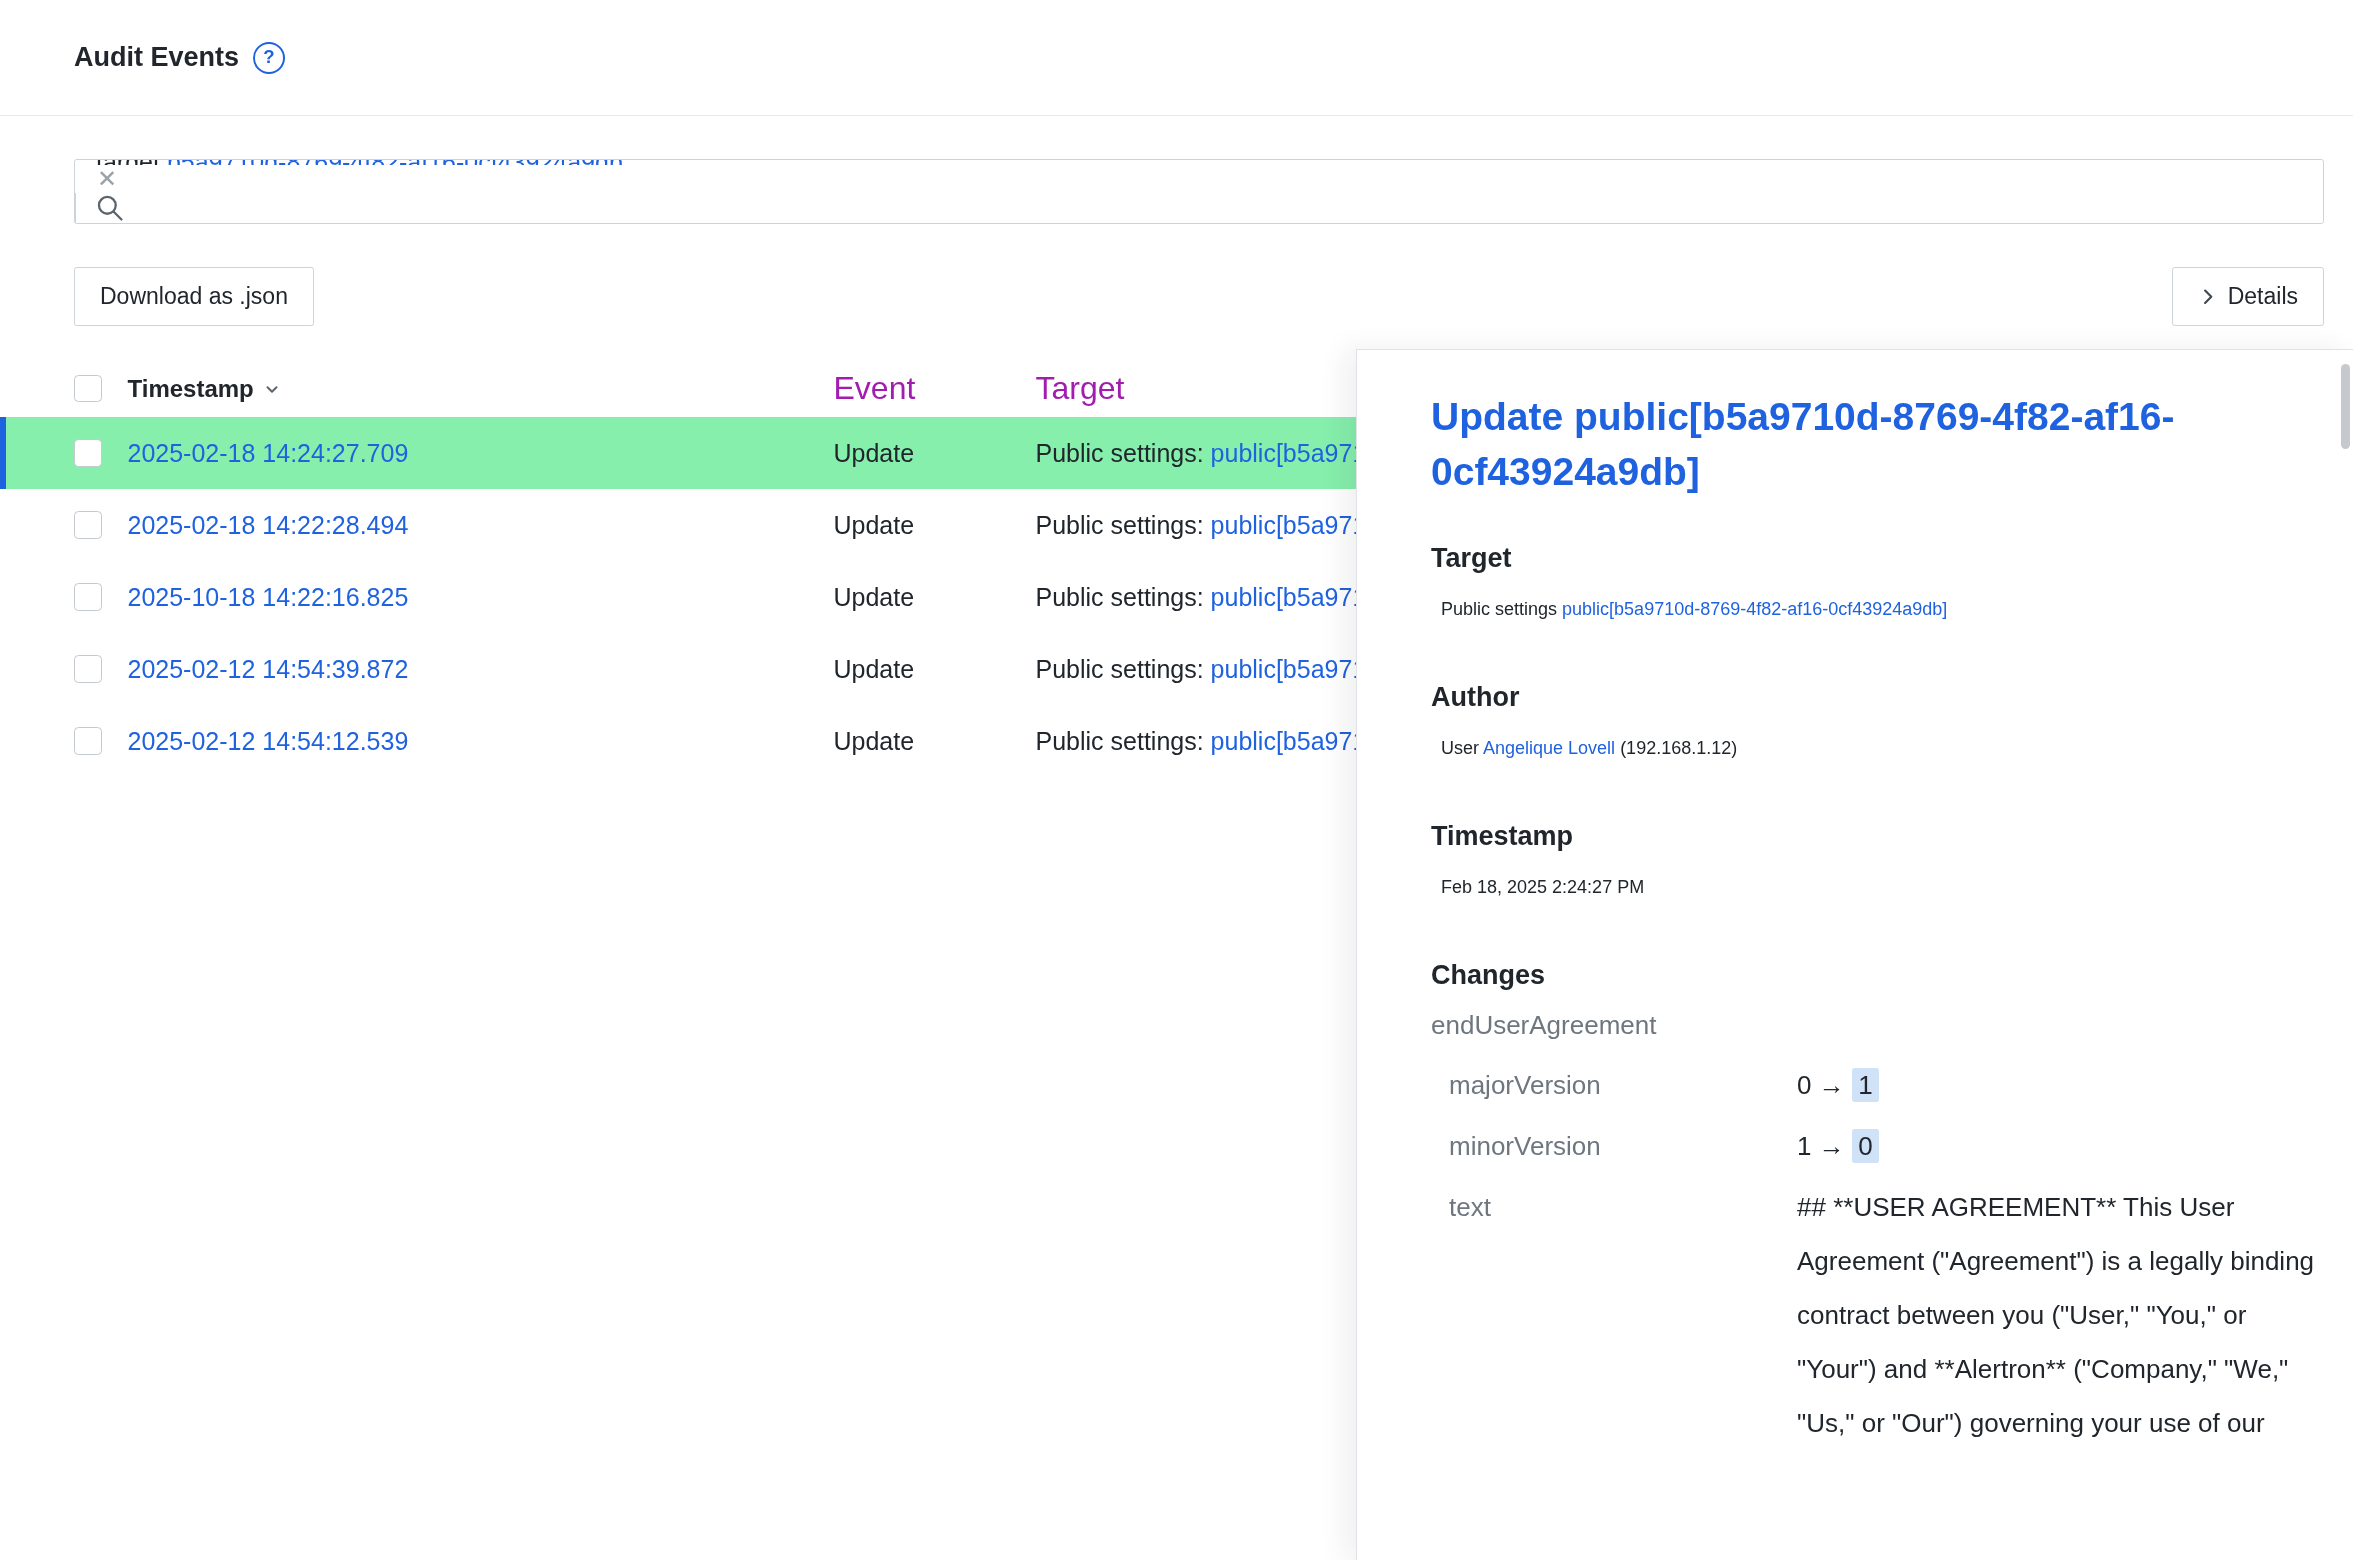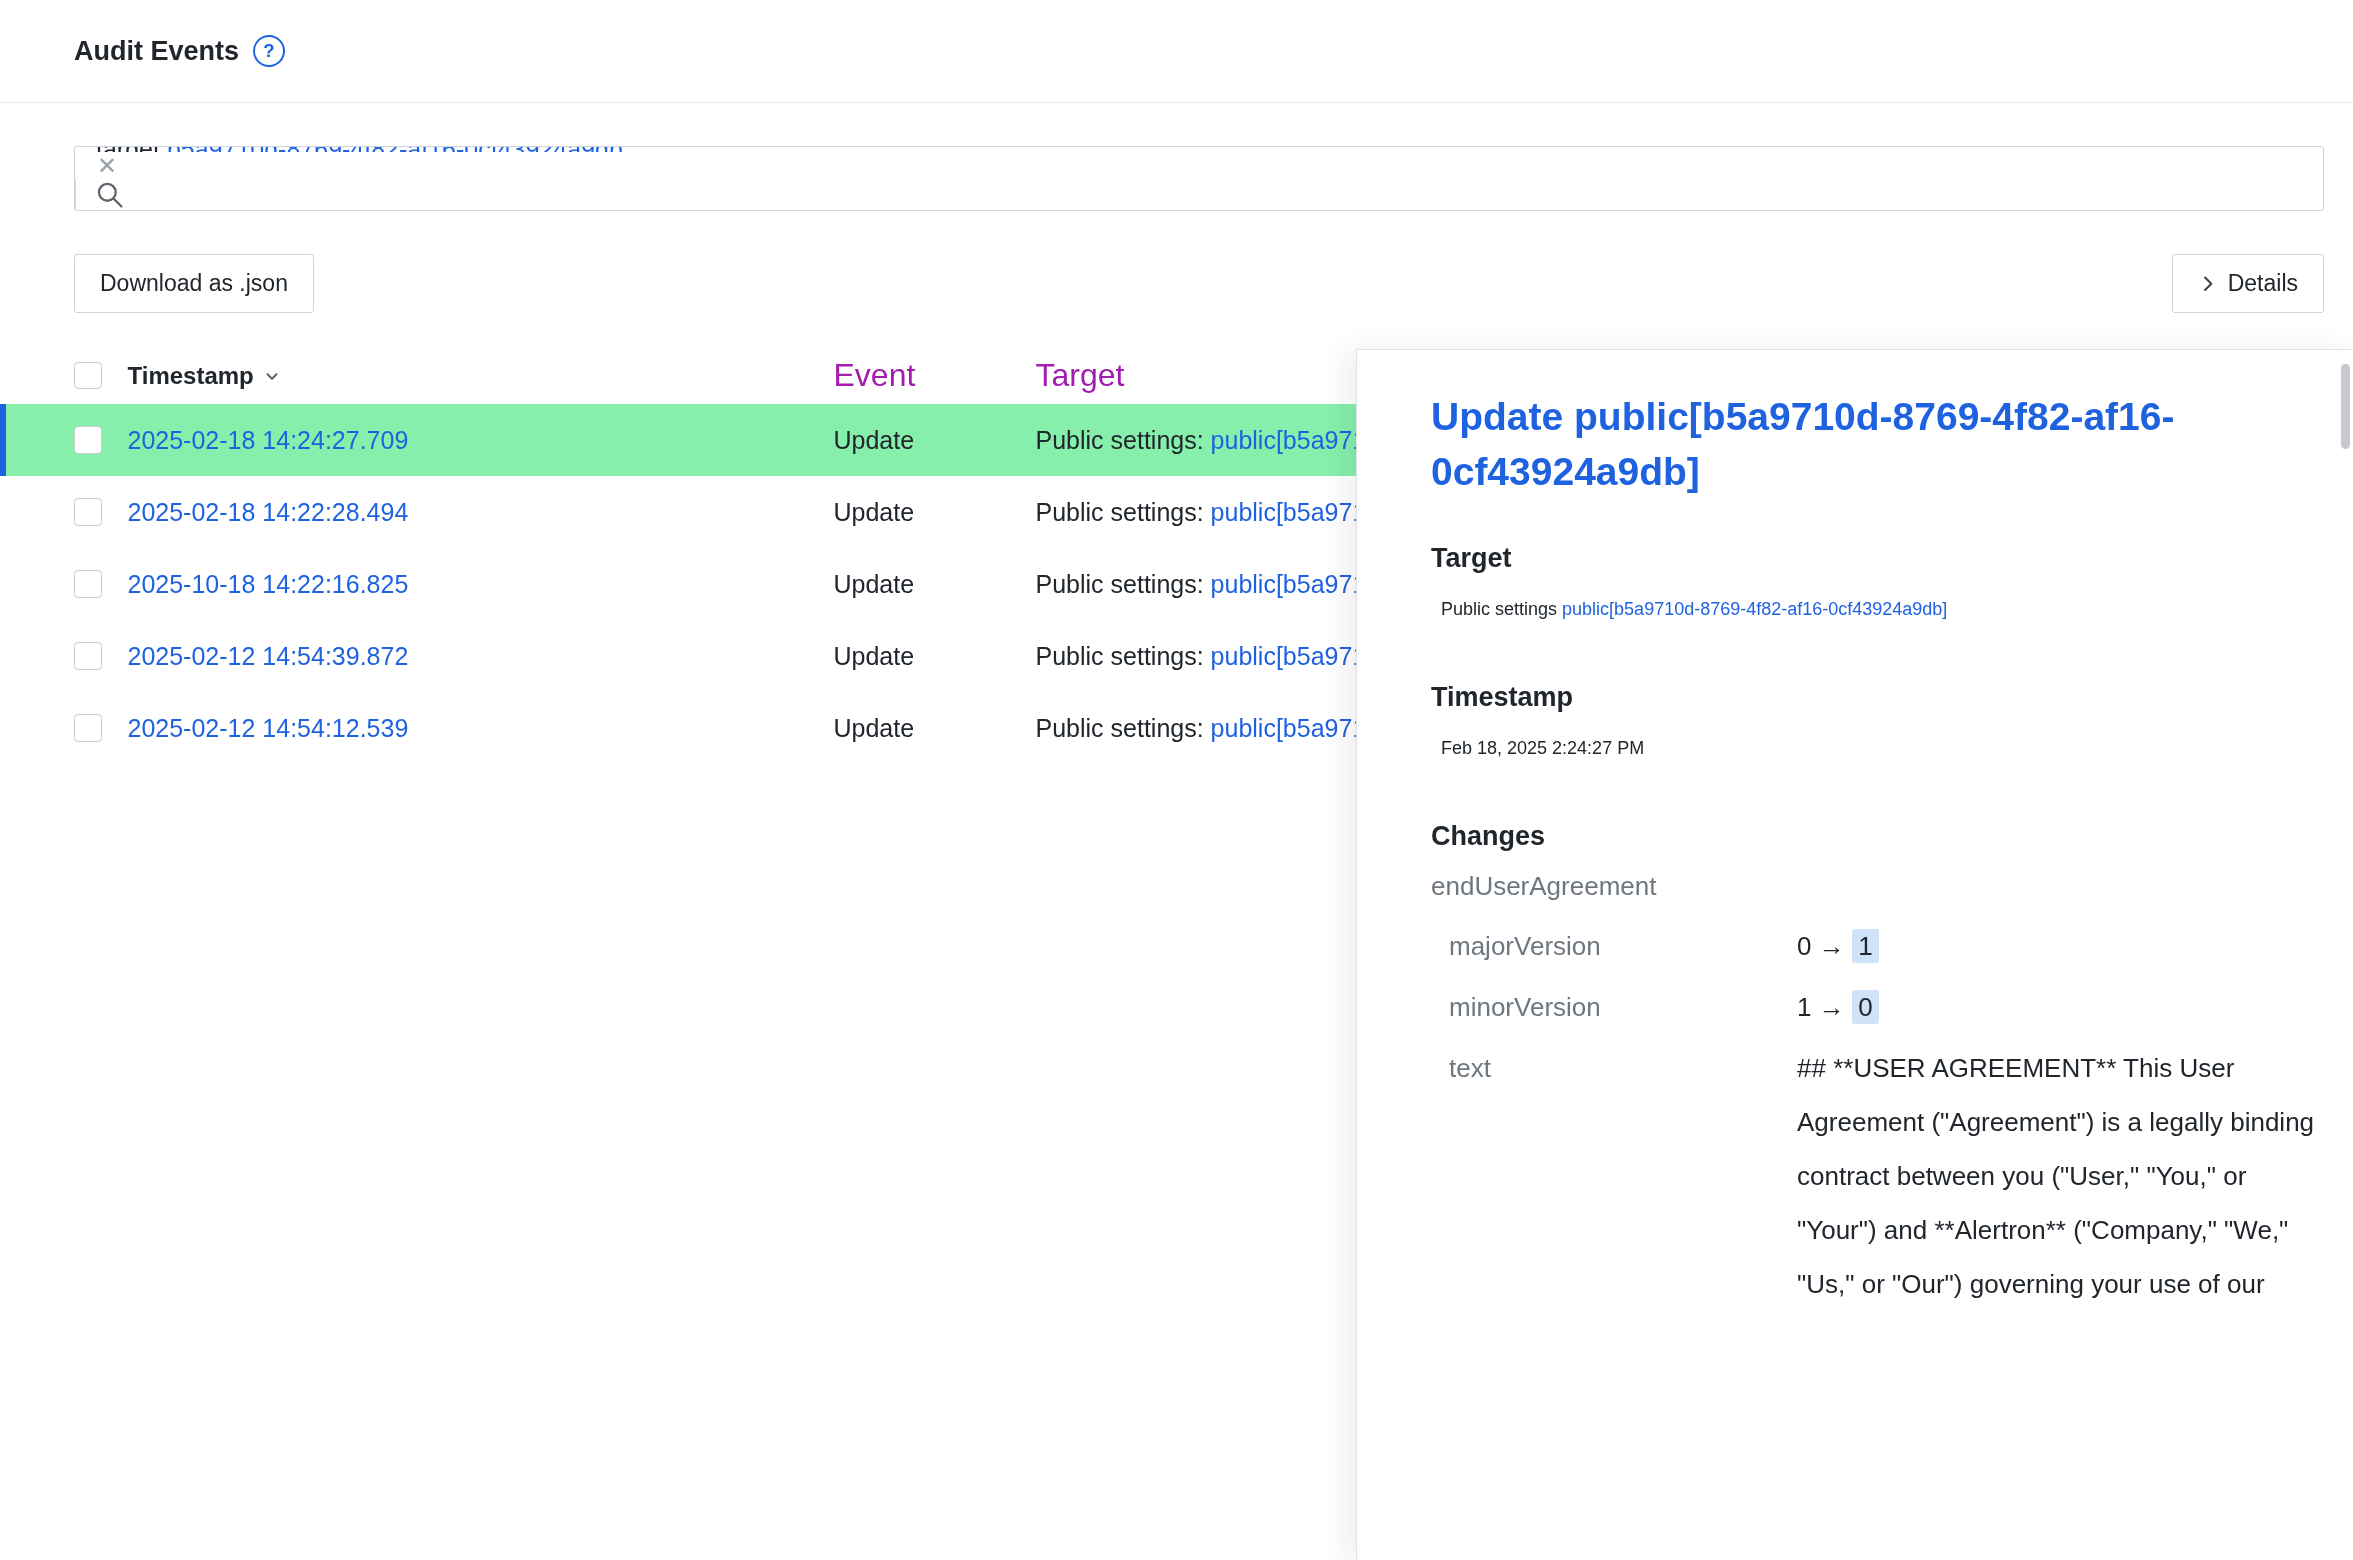--- a/index.html
+++ b/index.html
@@ -1,21 +1,21 @@
 <!DOCTYPE html>
 <html style="font-size:14px"><head>
 <meta charset="utf-8">
 <style>
   * { margin:0; padding:0; box-sizing:border-box; }
   html,body { width:2354px; height:1561px; background:#ffffff; overflow:hidden;
               font-family:"Liberation Sans","DejaVu Sans",sans-serif; color:#20262c; }
   .page { position:relative; width:2354px; height:1561px; }
 
   
-  .topbar { height:103px; display:flex; align-items:center; padding:0 74px;
+  .topbar { height:116px; display:flex; align-items:center; padding:0 74px;
             border-bottom:0.9px solid #e6e9ed; }
   .page-title { font-size:27px; font-weight:700; color:#20262c; }
   .help-icon { margin-left:14px; width:32px; height:32px; border:2.7px solid #1f62e0;
                border-radius:50%; color:#1f62e0; display:flex; align-items:center;
                justify-content:center; font-size:18.6px; font-weight:700; line-height:1; }
 
   
   .search-wrap { margin:43px 30px 0 74px; height:65px; border:0.9px solid #ccd3da;
                  border-radius:2.7px; display:flex; align-items:stretch; background:#fff;flex-direction:column; }
   .search-text { flex:1; display:flex; align-items:center; padding-left:21px;
@@ -192,20 +192,24 @@
   </div>
 
   <div class="panel">
     <div class="panel-title">Update public[b5a9710d-8769-4f82-af16-0cf43924a9db]</div>
 
     <div class="section">
       <h3>Target</h3>
       <div class="body"><span>Public settings </span><span class="link">public[b5a9710d-8769-4f82-af16-0cf43924a9db]</span></div>
     </div>
 
+    <div class="section">
+      <h3>Author</h3>
+      <div class="body"><span>User </span><span class="link">Angelique Lovell</span><span> (192.168.1.12)</span></div>
+    </div>
 
     <div class="section">
       <h3>Timestamp</h3>
       <div class="body">Feb 18, 2025 2:24:27 PM</div>
     </div>
 
     <div class="section">
       <h3>Changes</h3>
       <div class="changes-group">endUserAgreement</div>
 

